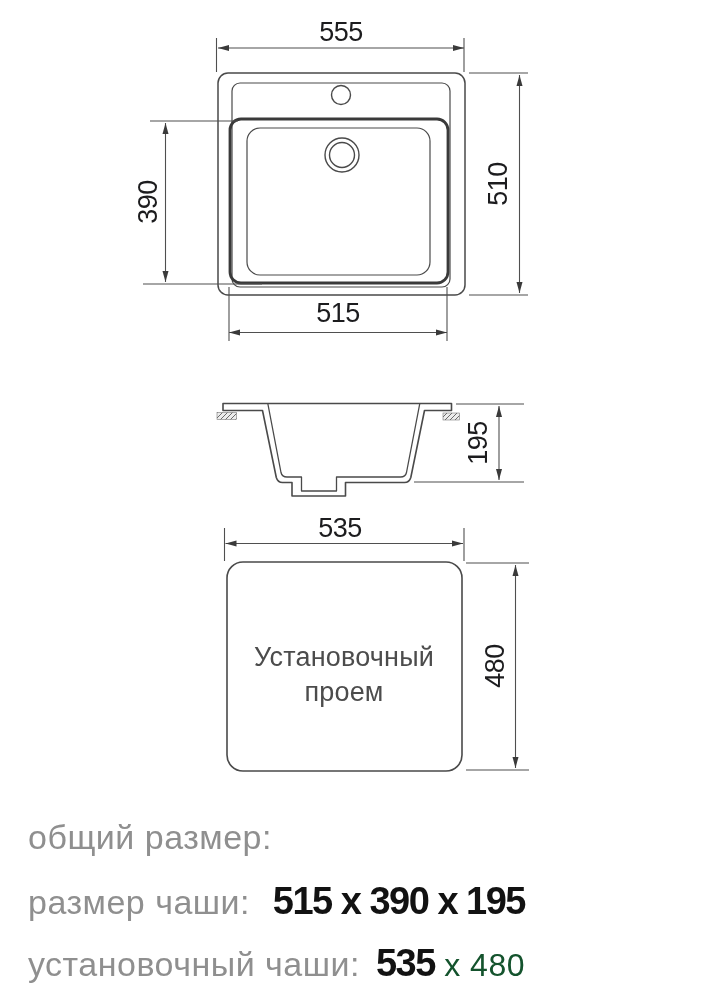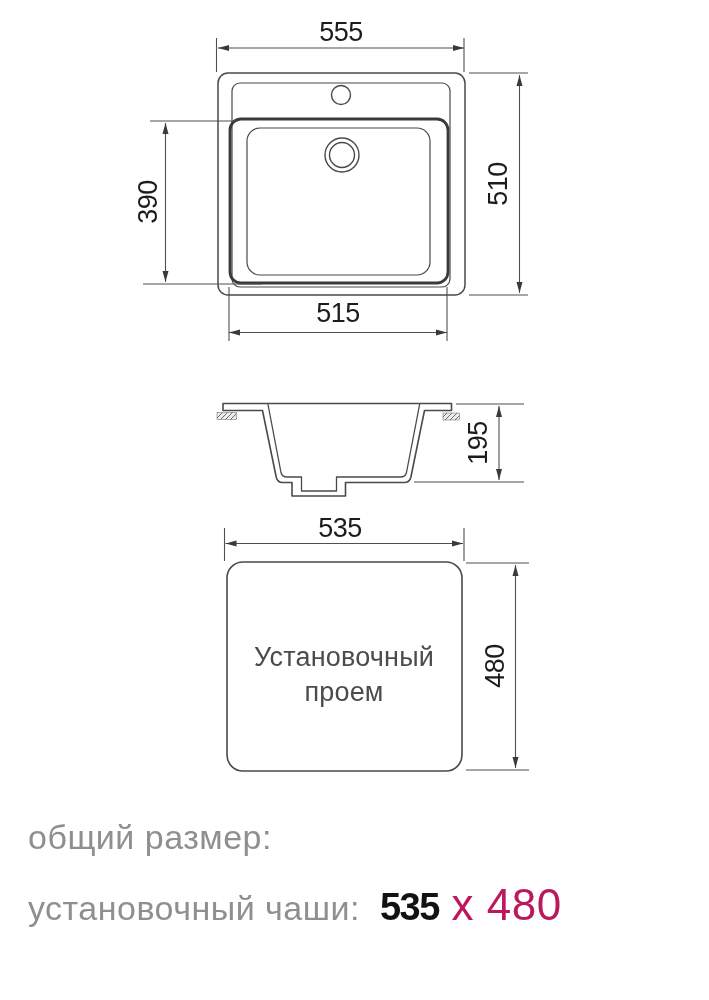--- a/index.html
+++ b/index.html
@@ -26,42 +26,41 @@
   .specs{
     position:absolute;
     left:28px;right:49px;top:818px;
     display:flex;flex-direction:column;
   }
   .spec-row{
     display:flex;
     justify-content:space-between;
     align-items:baseline;
     height:62px;
-    gap:20px;
   }
   .spec-label{
     font-size:34px;
     font-weight:400;
     color:#8f8f8f;
     letter-spacing:0.5px;
     white-space:nowrap;
   }
   .spec-value{
     white-space:nowrap;
   }
   .v-main{
     font-size:38px;
     font-weight:700;
     color:#121212;
     letter-spacing:-1.5px;
   }
   .v-sub{
-    font-size:44px;
+    font-size:32px;
     font-weight:400;
-    color:#be185d;
+    color:#14532d;
     letter-spacing:0.5px;
   }
 </style>
 </head>
 <body>
 
 <div class="canvas">
 
   <svg width="709" height="810" viewBox="0 0 709 810">
     <defs>
@@ -152,20 +151,26 @@
     </g>
     <text class="dim-num" text-anchor="middle" transform="translate(504 666) rotate(-90)">480</text>
   </svg>
 
   
   <div class="specs">
     <div class="spec-row">
       <span class="spec-label">общий размер:</span>
     </div>
     <div class="spec-row">
+      <span class="spec-label">размер чаши:</span>
+      <span class="spec-value">
+        <span class="v-main">515 x 390 x 195</span><span class="v-sub"></span>
+      </span>
+    </div>
+    <div class="spec-row">
       <span class="spec-label">установочный чаши:</span>
       <span class="spec-value">
         <span class="v-main">535</span><span class="v-sub"> x 480</span>
       </span>
     </div>
   </div>
 
 </div>
 
 </body></html>

